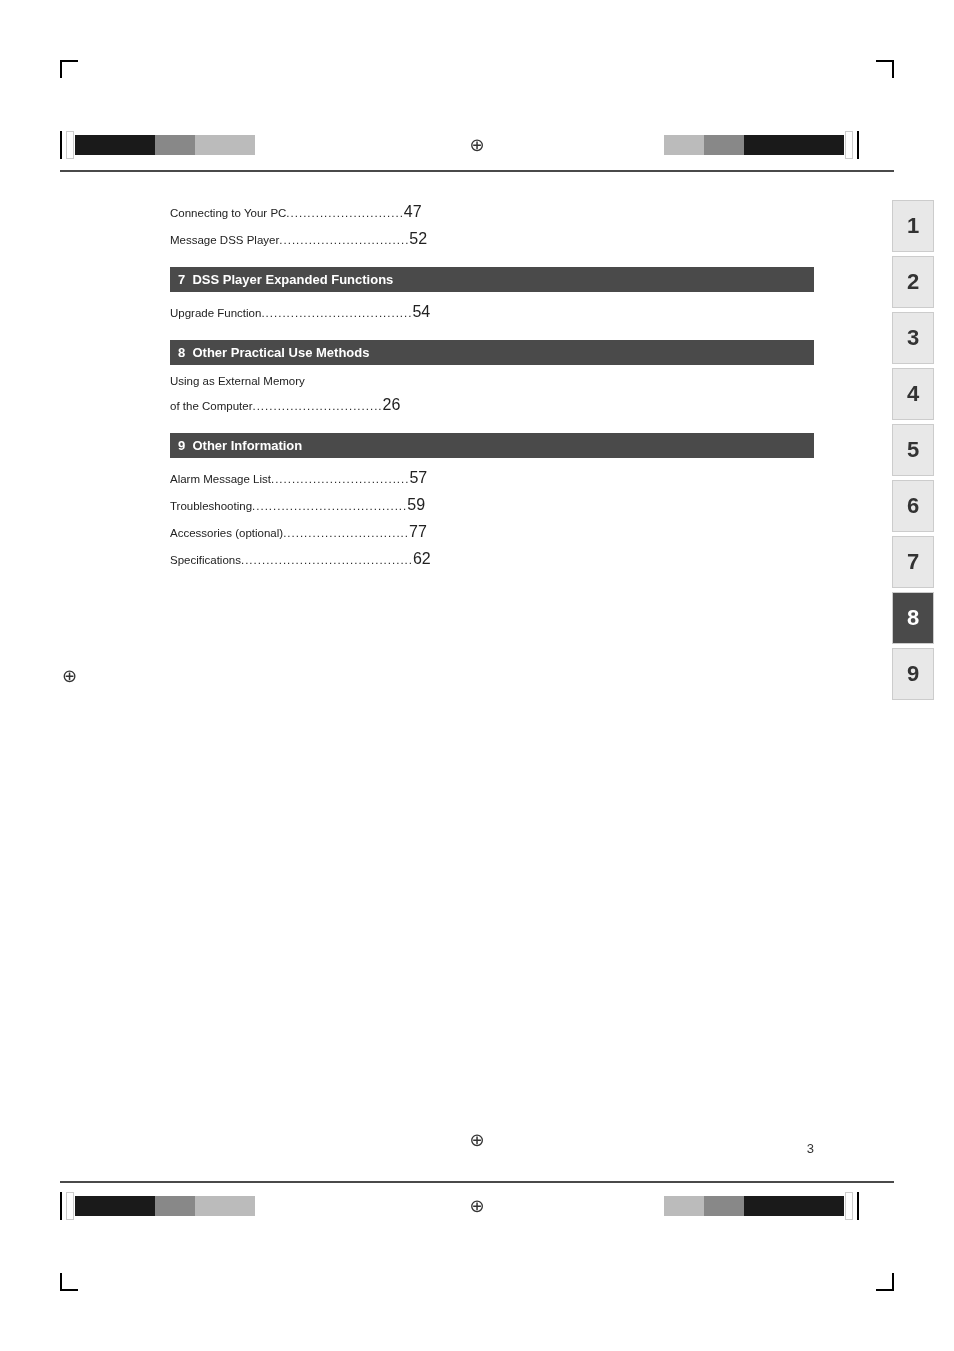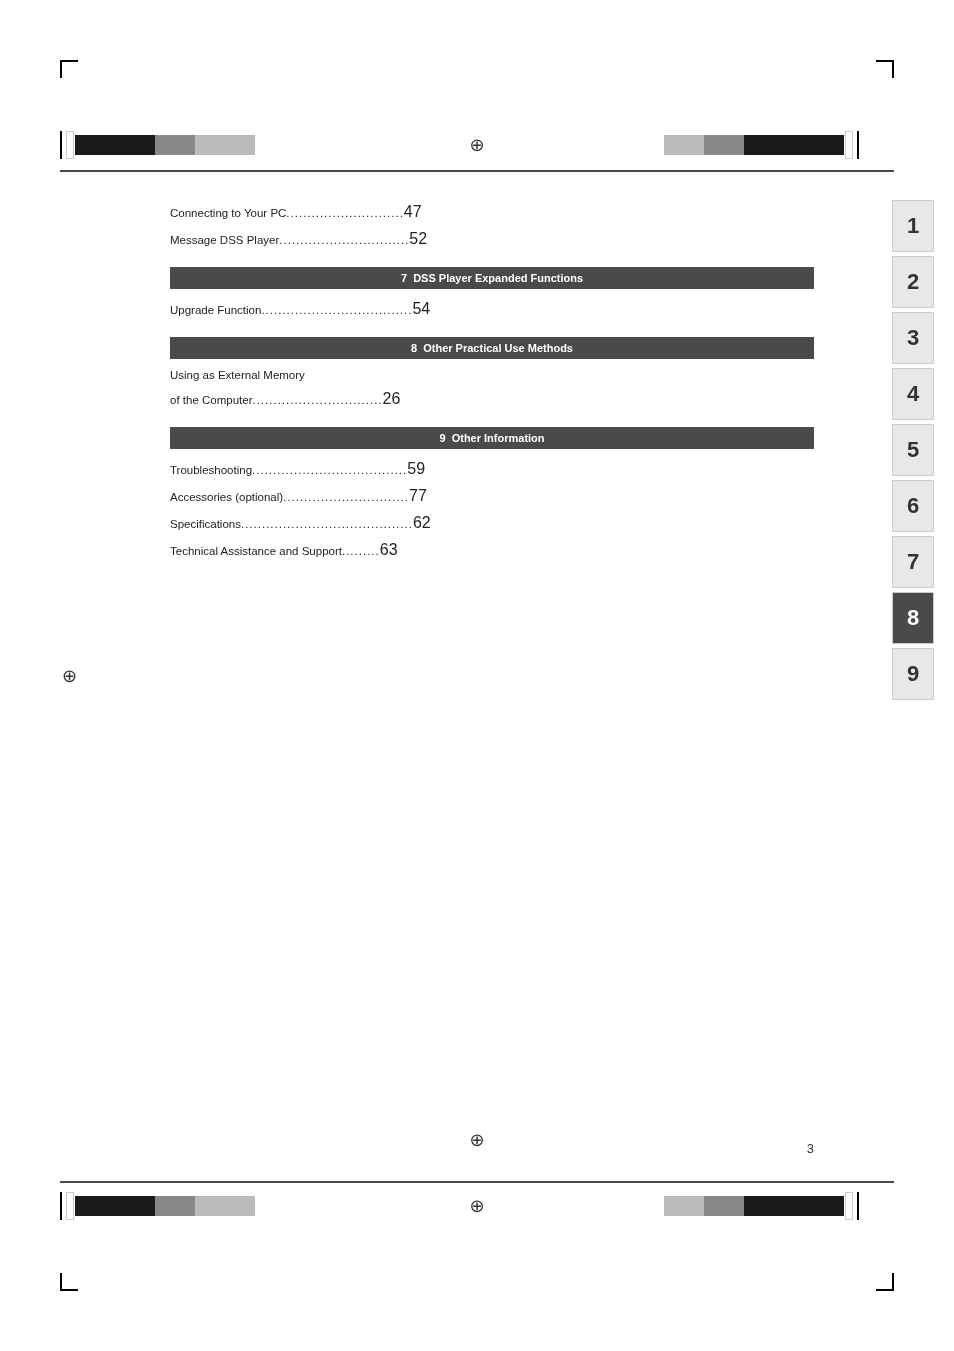--- a/index.html
+++ b/index.html
@@ -81,30 +81,29 @@
       background: #4a4a4a;
     }
 
     
     .main-content {
       position: absolute;
       top: 200px;
       left: 170px;
       right: 140px;
       bottom: 200px;
-      text-align: center;
     }
 
     
     .section-header {
       background: #4a4a4a;
       color: #ffffff;
-      font-size: 11px;
+      font-size: 13px;
       font-weight: bold;
-      padding: 5px 0;
+      padding: 5px 8px;
       margin: 16px 0 8px 0;
     }
 
     
     .chapter-tabs {
       position: absolute;
       top: 200px;
       right: 20px;
       display: flex;
       flex-direction: column;
@@ -291,44 +290,44 @@
   <div class="toc-line indent">
     <span class="toc-text">of the Computer </span>
     <span class="toc-dots-str">...............................</span>
     <span class="toc-num"> 26</span>
   </div>
 
   <div class="section-header">
     <span>9 &nbsp;</span><span>Other Information</span>
   </div>
 
+  <div class="toc-line">
+    <span class="toc-text">Alarm Message List </span>
+    <span class="toc-dots-str">.................................</span>
+    <span class="toc-num">57</span>
+  </div>
 
   <div class="toc-line">
     <span class="toc-text">Troubleshooting </span>
     <span class="toc-dots-str">.....................................</span>
     <span class="toc-num">59</span>
   </div>
 
   <div class="toc-line">
     <span class="toc-text">Accessories (optional) </span>
     <span class="toc-dots-str">..............................</span>
     <span class="toc-num">77</span>
   </div>
 
   <div class="toc-line">
     <span class="toc-text">Specifications </span>
     <span class="toc-dots-str">.........................................</span>
     <span class="toc-num">62</span>
   </div>
 
-  <div class="toc-line">
-    <span class="toc-text">Technical Assistance and Support </span>
-    <span class="toc-dots-str">.........</span>
-    <span class="toc-num">63</span>
-  </div>
 
 </div>
 
 <div class="chapter-tabs">
   <div class="chapter-tab">
     <span>1</span>
   </div>
   <div class="chapter-tab">
     <span>2</span>
   </div>

